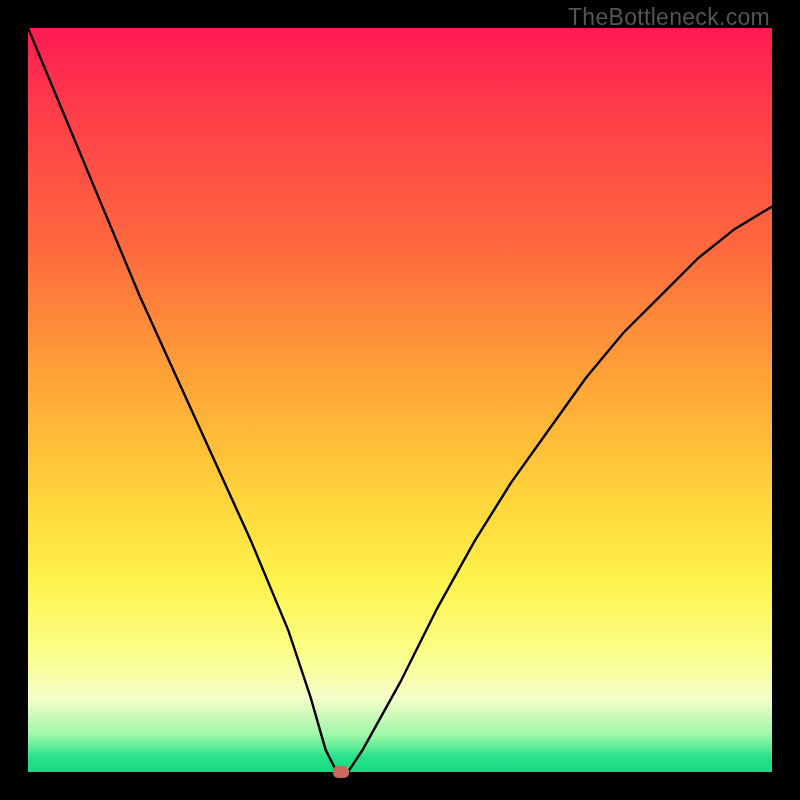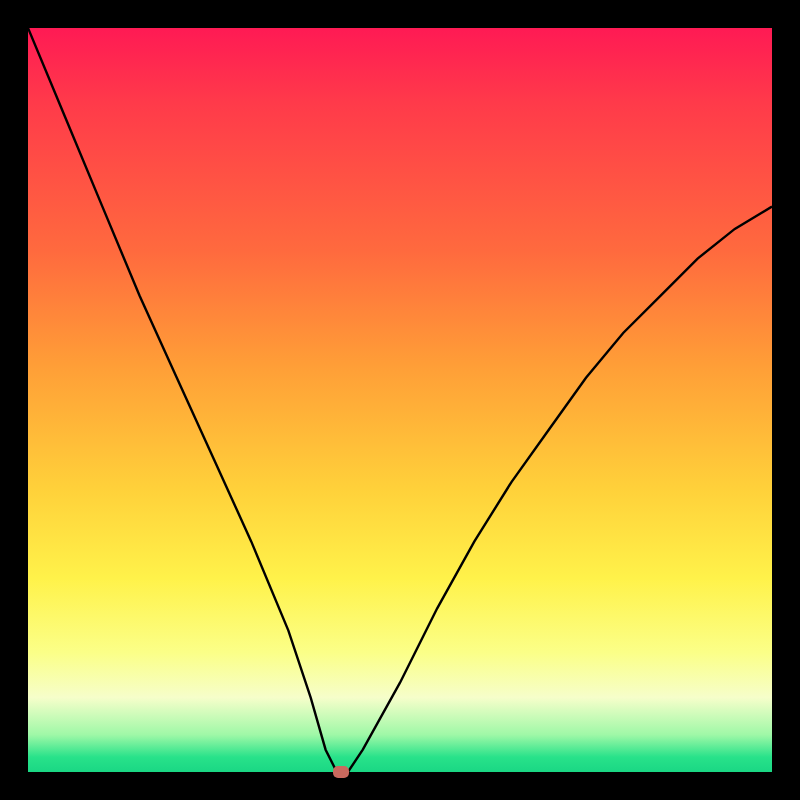--- a/index.html
+++ b/index.html
@@ -61,19 +61,20 @@
     height: 12px;
     border-radius: 5px;
     background: #c9695e;
     transform: translate(-50%, -50%);
   }
 </style>
 </head>
 <body>
 
 <div class="chart-frame">
+  <div class="watermark">TheBottleneck.com</div>
   <div class="plot-area">
     <svg class="curve" viewBox="0 0 744 744" preserveAspectRatio="none">
       <path fill="none" stroke="#000" stroke-width="2.4" d="M0.0 0.0 L37.2 89.3 L74.4 178.6 L111.6 267.8 L148.8 349.7 L186.0 431.5 L223.2 513.4 L260.4 602.6 L282.7 669.6 L297.6 721.7 L308.8 744.0 L319.9 744.0 L334.8 721.7 L372.0 654.7 L409.2 580.3 L446.4 513.4 L483.6 453.8 L520.8 401.8 L558.0 349.7 L595.2 305.0 L632.4 267.8 L669.6 230.6 L706.8 200.9 L744.0 178.6"></path>
     </svg>
     <div class="minimum-dot" style="left:312.5px;top:744.0px;"></div>
   </div>
 </div>
 
 </body></html>

